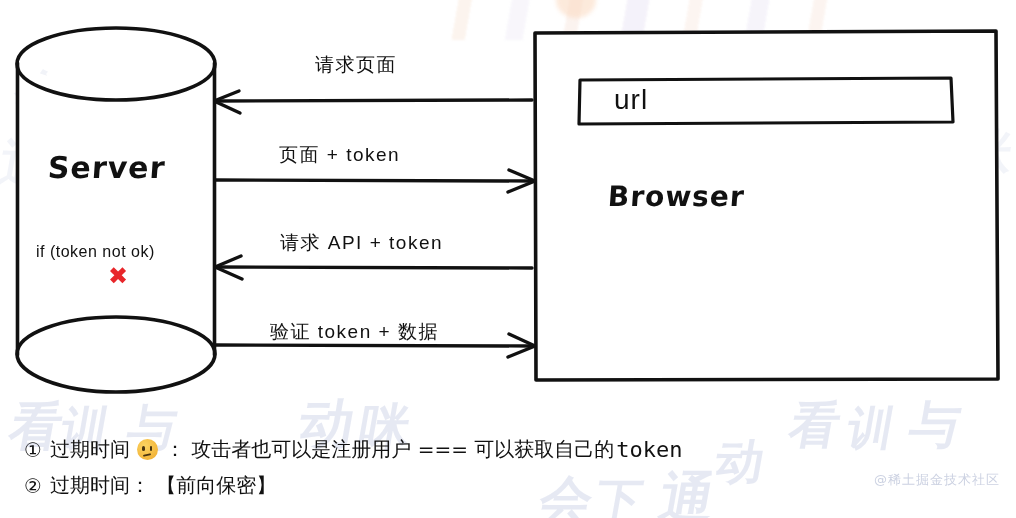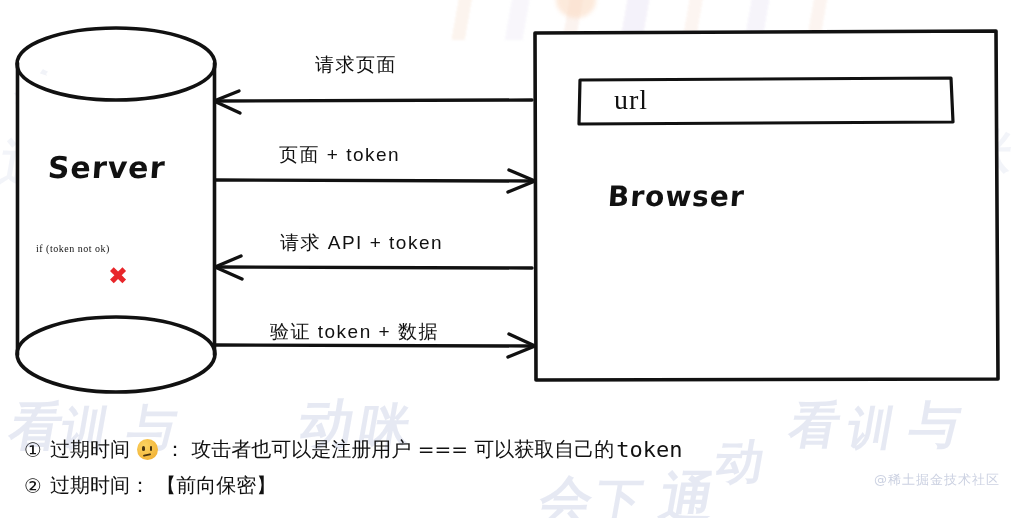--- a/index.html
+++ b/index.html
@@ -81,32 +81,32 @@
     white-space: nowrap;
     color: #111111;
   }
   .hand {
     font-family: "DejaVu Sans", sans-serif;
     font-weight: 600;
     letter-spacing: 1px;
     transform: skewX(-4deg);
   }
   .mono {
-    font-family: Liberation Serif, serif;
+    font-family: Liberation Sans, sans-serif;
   }
 
   #server-label {
     left: 48px;
     top: 150px;
     font-size: 30px;
   }
   #server-cond {
     left: 36px;
     top: 243px;
-    font-size: 10px;
+    font-size: 16px;
     letter-spacing: 0.5px;
   }
   #server-cross {
     left: 108px;
     top: 264px;
     font-size: 24px;
     font-weight: 700;
     color: #e8262a;
     font-family: "DejaVu Sans", sans-serif;
     line-height: 1;

